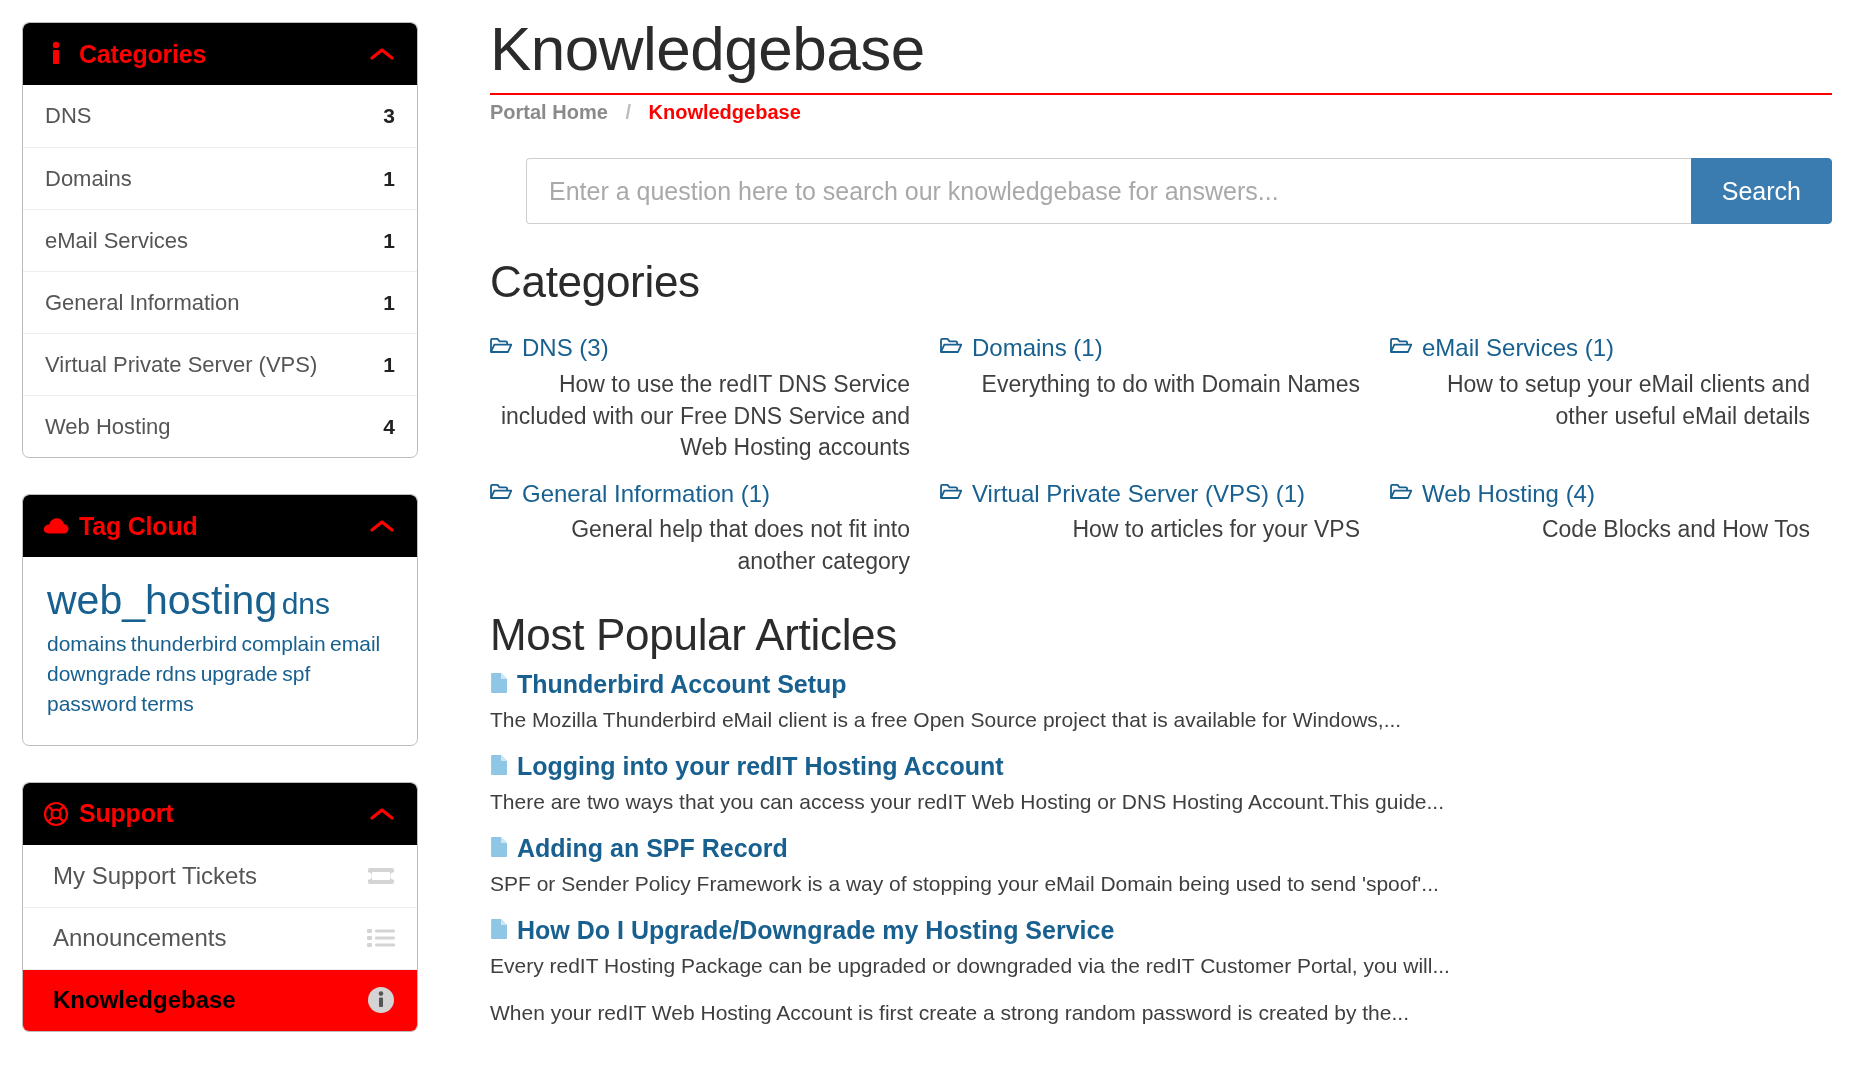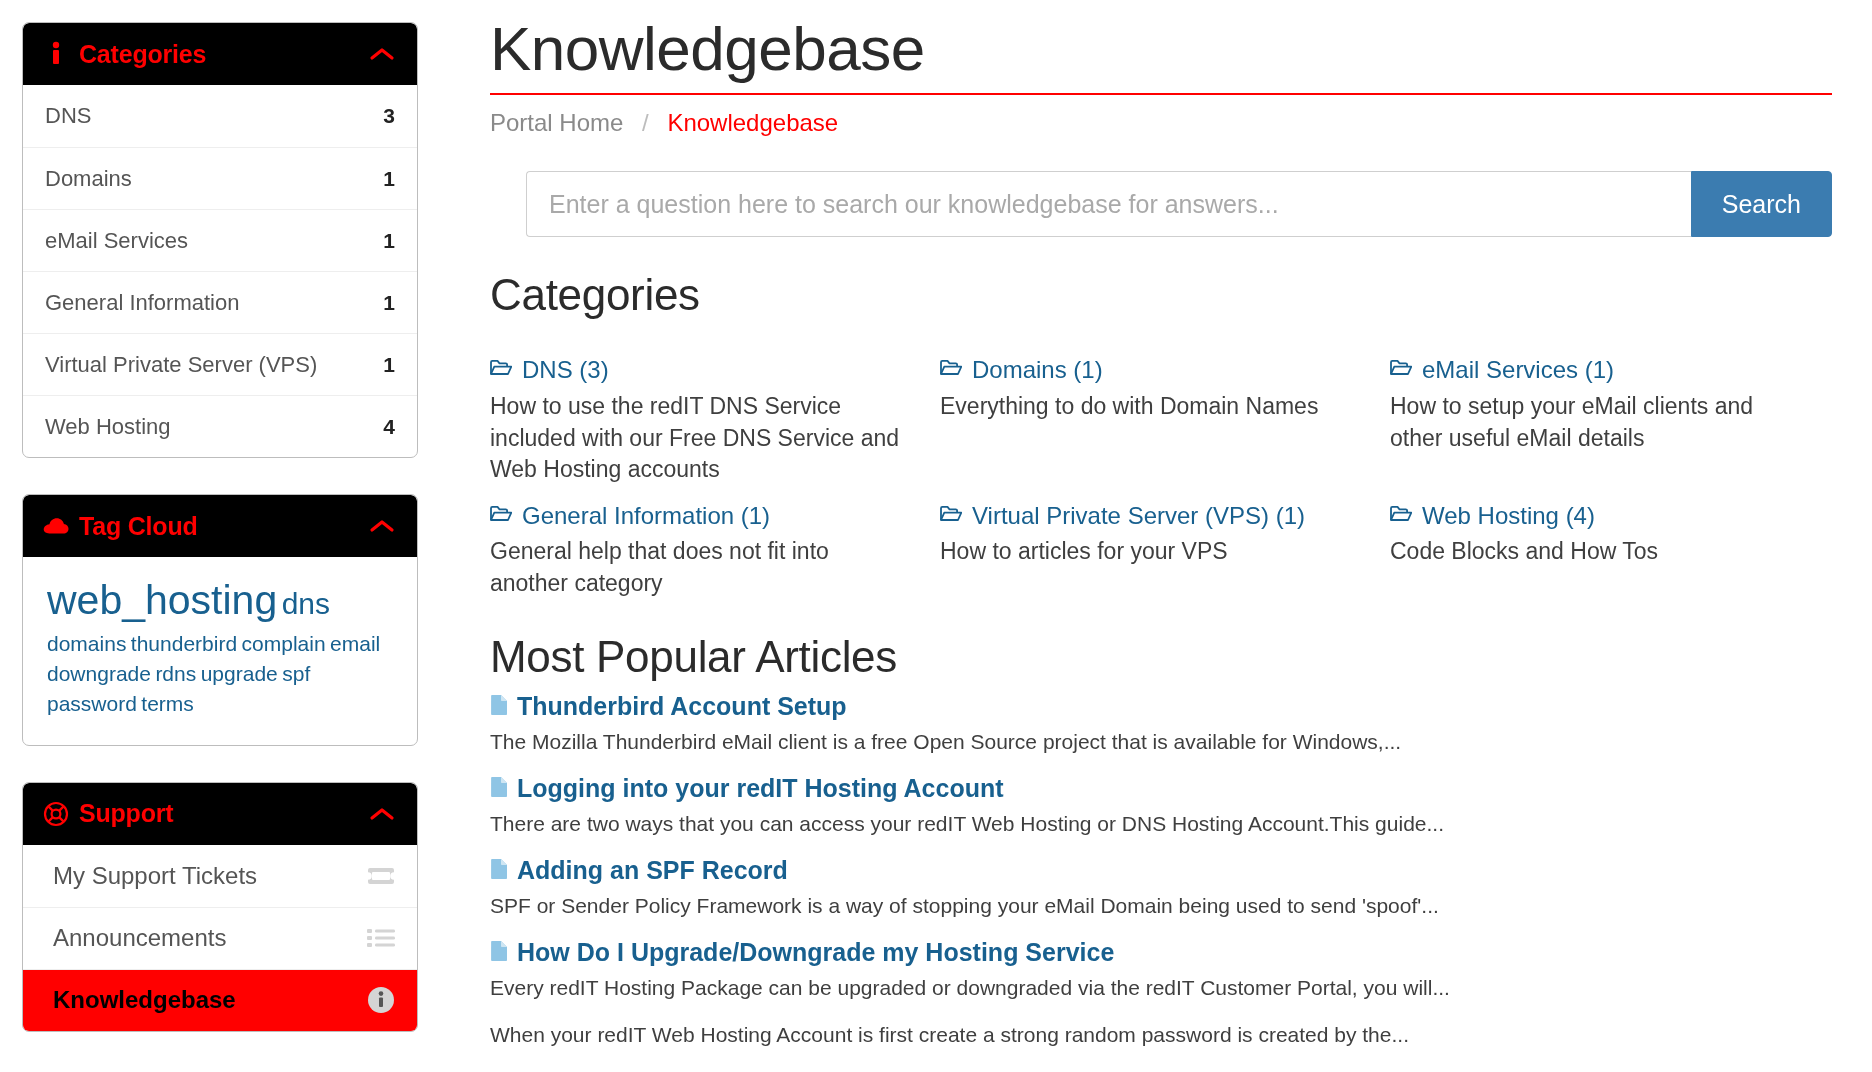--- a/index.html
+++ b/index.html
@@ -135,23 +135,24 @@
     margin: 0;
     line-height: 1.12;
     letter-spacing: -0.5px;
   }
   .title-rule {
     border: none;
     border-top: 2px solid #ff0000;
     margin: 10px 0 0 0;
   }
   .breadcrumb {
-    margin-top: 14px;
-    font-size: 24px;
+    margin-top: 6px;
+    font-size: 20px;
     color: #8a8a8a;
+    font-weight: bold;
   }
   .breadcrumb .crumb-link { color: #8a8a8a; text-decoration: none; }
   .breadcrumb .sep { margin: 0 12px; color: #bdbdbd; }
   .breadcrumb .crumb-current { color: #ff0000; text-decoration: none; }
 
   .searchbar {
     display: flex;
     margin-top: 34px;
     height: 66px;
     width: 100%;
@@ -190,21 +191,21 @@
     margin: 32px 0 8px 0;
     line-height: 1.2;
     letter-spacing: -0.3px;
   }
 
   .cat-grid {
     display: grid;
     grid-template-columns: repeat(3, 1fr);
     column-gap: 62px;
     row-gap: 14px;
-    margin-top: 26px;
+    margin-top: 17px;
     gap: 8px;
   }
   .cat-item { padding-top: 8px; }
   .cat-link {
     display: flex;
     align-items: flex-start;
     gap: 10px;
     color: #18608f;
     text-decoration: none;
     font-size: 24px;
@@ -215,20 +216,21 @@
     margin-top: 3px;
     color: #18608f;
     display: inline-flex;
   }
   .cat-desc {
     color: #3f3f3f;
     font-size: 23px;
     line-height: 1.37;
     margin-top: 6px;
     max-width: 420px;
+    text-align: right;
   }
 
   .articles { margin-top: 4px; }
   .article { margin-bottom: 18px; }
   .article-link {
     display: flex;
     align-items: flex-start;
     gap: 9px;
     color: #18608f;
     text-decoration: none;

